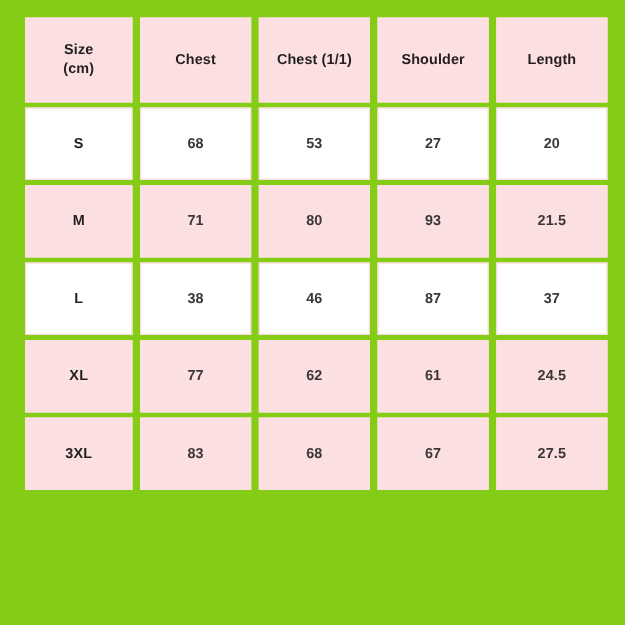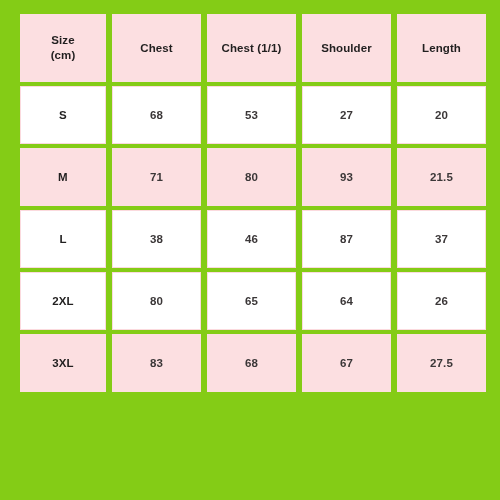--- a/index.html
+++ b/index.html
@@ -133,26 +133,26 @@
         <td class="cell-value">93</td>
         <td class="cell-value">21.5</td>
       </tr>
       <tr class="row-odd">
         <td class="cell-size">L</td>
         <td class="cell-value">38</td>
         <td class="cell-value">46</td>
         <td class="cell-value">87</td>
         <td class="cell-value">37</td>
       </tr>
-      <tr class="row-odd">
-        <td class="cell-size">2XL</td>
-        <td class="cell-value">80</td>
-        <td class="cell-value">65</td>
-        <td class="cell-value">64</td>
-        <td class="cell-value">26</td>
+      <tr class="row-even">
+        <td class="cell-size">XL</td>
+        <td class="cell-value">77</td>
+        <td class="cell-value">62</td>
+        <td class="cell-value">61</td>
+        <td class="cell-value">24.5</td>
       </tr>
       <tr class="row-even">
         <td class="cell-size">3XL</td>
         <td class="cell-value">83</td>
         <td class="cell-value">68</td>
         <td class="cell-value">67</td>
         <td class="cell-value">27.5</td>
       </tr>
     </tbody>
   </table>

